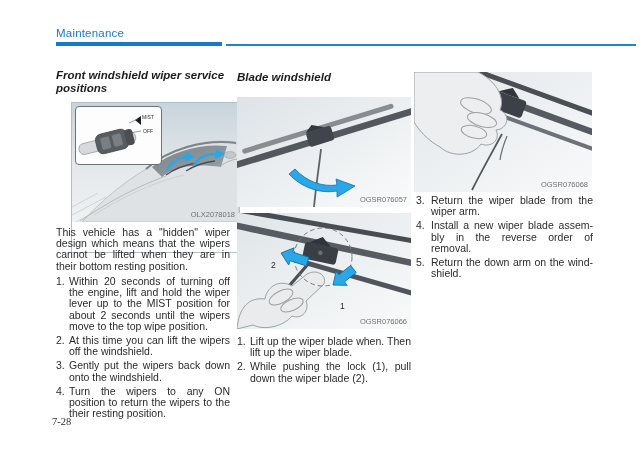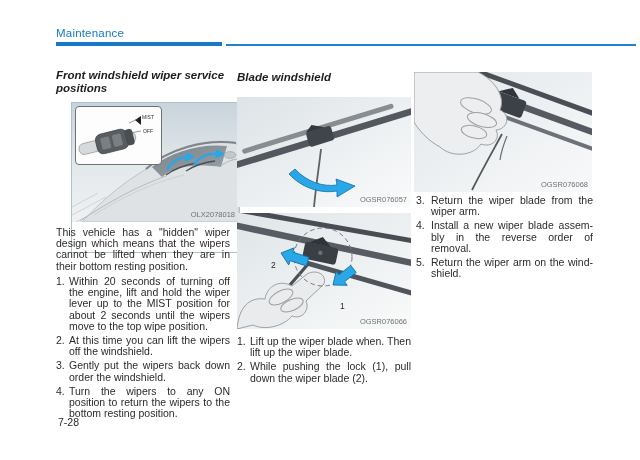--- a/index.html
+++ b/index.html
@@ -17,21 +17,21 @@
   .hdr-line  { left:226px; top:44px; width:410px; height:1.5px; background:#1f83cd; }
 
   
   .col-heading { font-size:11.5px; font-weight:bold; font-style:italic; color:#1c1c1c; line-height:13px; }
   .body-text   { font-size:10.5px; line-height:11.2px; text-align:justify; text-justify:inter-word; color:#2b2b2b; }
   .para        { }
   .li  { position:relative; padding-left:13px; margin-bottom:3px; }
   .li .num { position:absolute; left:0; top:0; }
   .li .txt { display:block; text-align:justify; }
 
-  .page-number { left:58px; top:416px; font-size:10.5px; color:#2b2b2b; }
+  .page-number { left:52px; top:416px; font-size:10.5px; color:#2b2b2b;font-family:Liberation Serif, serif; }
 
   
   .figure { position:absolute; overflow:hidden;text-align:right; }
   .figure svg { display:block; }
   .fig-border { outline:1px solid #b0c2cc; }
   svg text { font-family:"Liberation Sans", sans-serif; }
   .code-text { font-size:7.5px; fill:#6d7277; }
   .tiny-label { font-size:5px; fill:#2d3033; }
   .callout-num { font-size:8.5px; fill:#26292c; }
 </style>
@@ -110,25 +110,25 @@
   <div class="li">
     <span class="num">1.</span>
     <span class="txt">Within 20 seconds of turning off the engine, lift and hold the wiper lever up to the MIST position for about 2 seconds until the wipers move to the top wipe position.</span>
   </div>
   <div class="li">
     <span class="num">2.</span>
     <span class="txt">At this time you can lift the wipers off the windshield.</span>
   </div>
   <div class="li">
     <span class="num">3.</span>
-    <span class="txt">Gently put the wipers back down order the windshield.</span>
+    <span class="txt">Gently put the wipers back down onto the windshield.</span>
   </div>
   <div class="li">
     <span class="num">4.</span>
-    <span class="txt">Turn the wipers to any ON position to return the wipers to the bottom resting position.</span>
+    <span class="txt">Turn the wipers to any ON position to return the wipers to the their resting position.</span>
   </div>
 </div>
 
 <div class="abs page-number">7-28</div>
 
 <div class="abs col-heading" style="left:237px; top:71px; width:174px;">Blade windshield</div>
 
 <div class="figure" style="left:237px; top:97px; width:174px; height:110px;text-decoration:underline;">
   <svg width="174" height="110" viewBox="0 0 174 110">
     <defs>
@@ -233,15 +233,15 @@
   <div class="li" style="padding-left:15px;">
     <span class="num">3.</span>
     <span class="txt">Return the wiper blade from the wiper arm.</span>
   </div>
   <div class="li" style="padding-left:15px;">
     <span class="num">4.</span>
     <span class="txt">Install a new wiper blade assem-bly in the reverse order of removal.</span>
   </div>
   <div class="li" style="padding-left:15px;">
     <span class="num">5.</span>
-    <span class="txt">Return the wiper arm on the wind-shield.</span>
+    <span class="txt">Return the down arm on the wind-shield.</span>
   </div>
 </div>
 
 </body></html>

